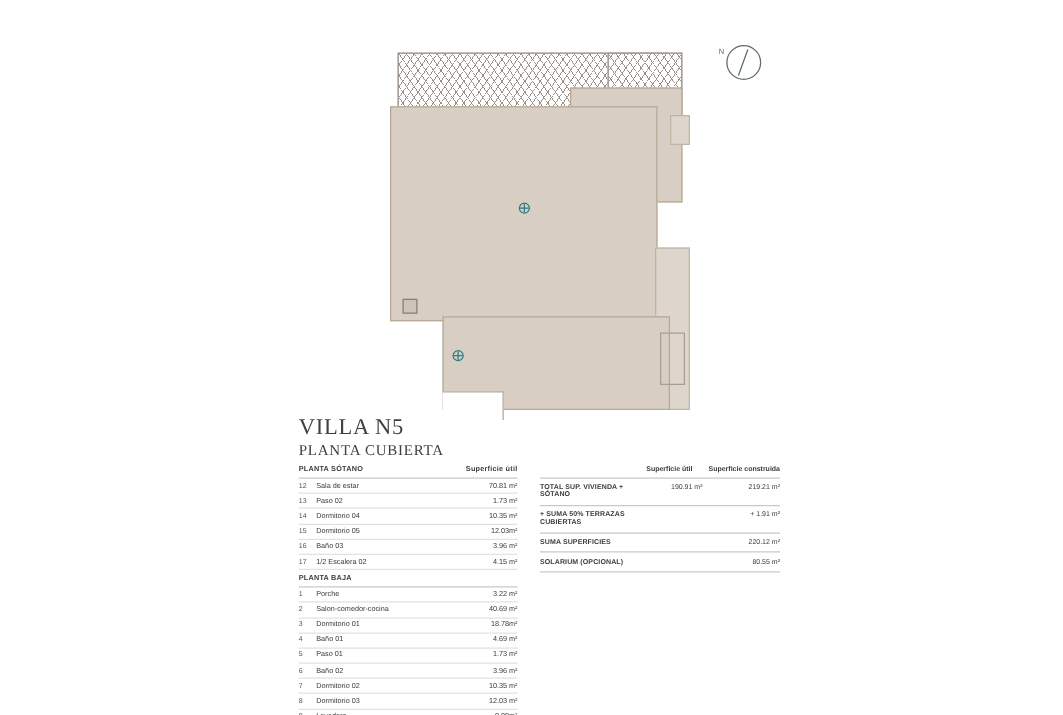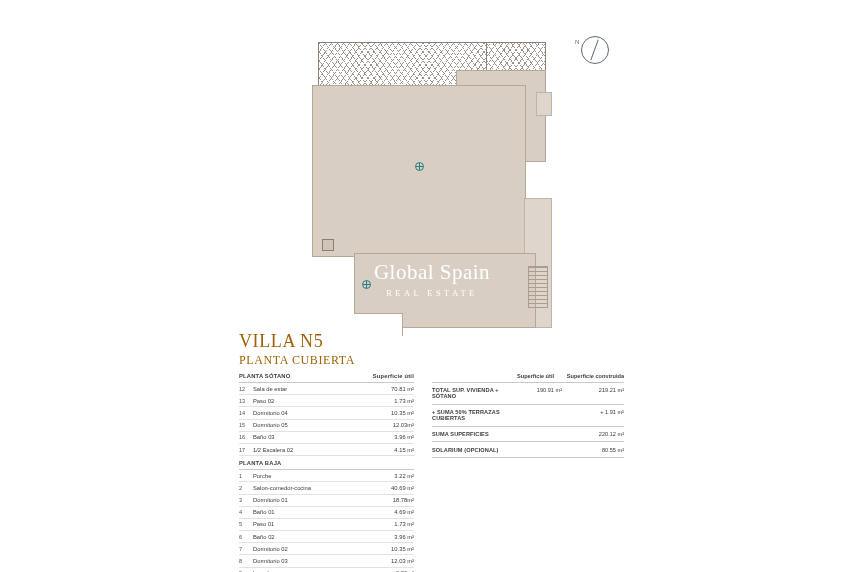--- a/index.html
+++ b/index.html
@@ -192,21 +192,21 @@
     font-size: 8.5px;
     letter-spacing: 3.4px;
     margin-top: 5px;
   }
 
   
   .title-block {
     position: absolute;
     left: 239px;
     top: 330px;
-    color: #a16207;
+    color: #404040;
   }
   .title-line1 {
     font-family: "Liberation Serif", serif;
     font-size: 18px;
     letter-spacing: 0.6px;
     line-height: 1.25;
   }
   .title-line2 {
     font-family: "Liberation Serif", serif;
     font-size: 12px;
@@ -329,24 +329,20 @@
     <div class="drain" style="left:62px; top:250px;"></div>
     <div class="small-box" style="left:22px; top:209px;"></div>
   </div>
 
   <div class="compass">
     <div class="circle"></div>
     <div class="needle"></div>
     <div class="n-label">N</div>
   </div>
 
-  <div class="watermark">
-    <div class="wm-main">Global Spain</div>
-    <div class="wm-sub">REAL ESTATE</div>
-  </div>
 
   <div class="title-block">
     <div class="title-line1">VILLA N5</div>
     <div class="title-line2">PLANTA CUBIERTA</div>
   </div>
 
   <div class="left-table">
     <div class="lt-head">
       <span>PLANTA SÓTANO</span>
       <span class="h-right">Superficie útil</span>

